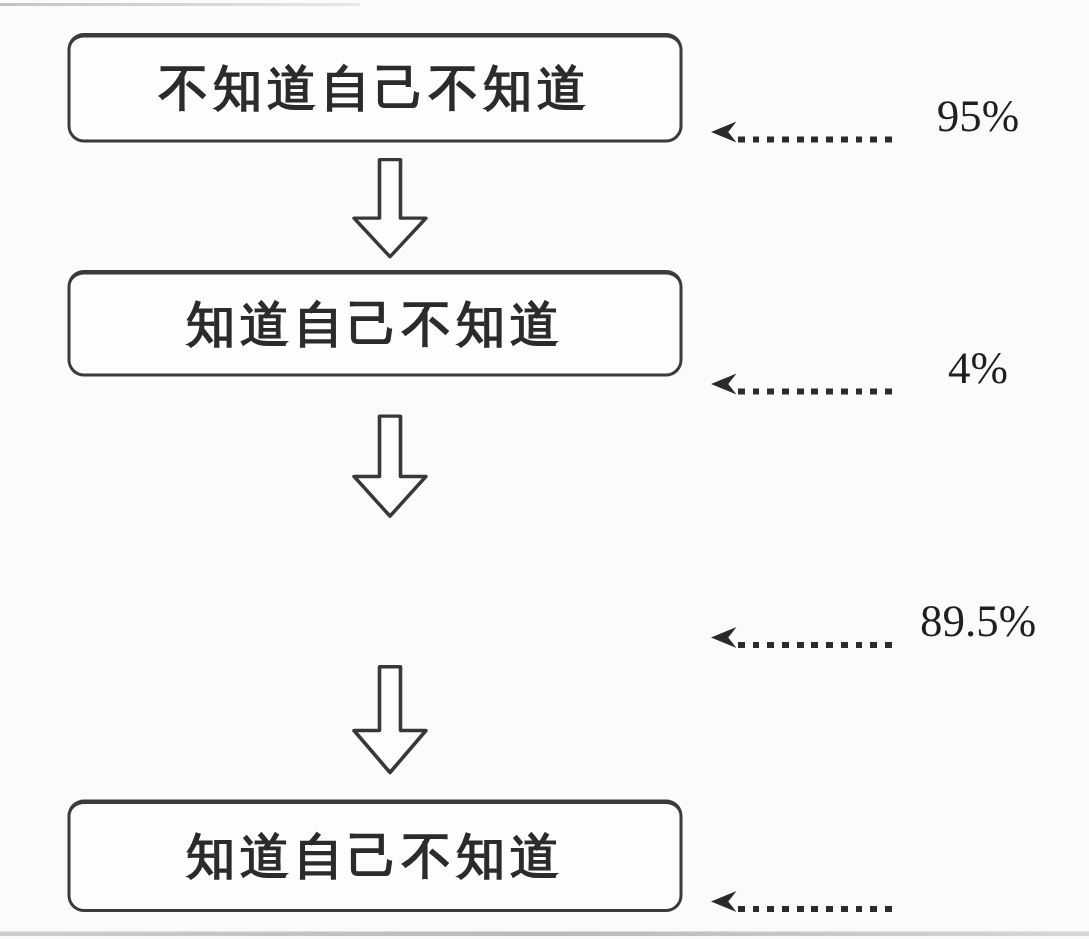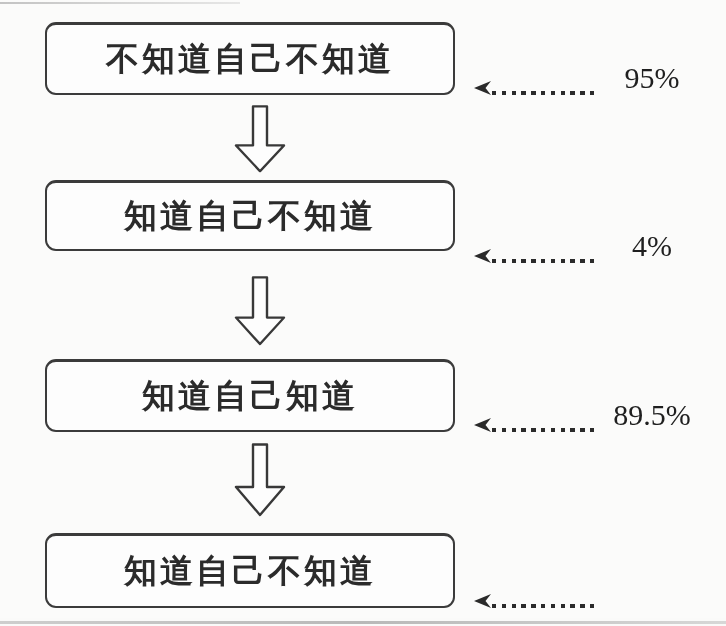--- a/index.html
+++ b/index.html
@@ -107,23 +107,20 @@
     <span class="dots"></span>
     <span class="percent">4%</span>
   </div>
 
   <div class="down-arrow" style="top:276px;height:70px">
     <svg viewBox="0 0 52 74" preserveAspectRatio="none">
       <path d="M19 1.5 L33 1.5 L33 44 L50 44 L26 72 L2 44 L19 44 Z" fill="#fdfdfd" stroke="#383838" stroke-width="2.4" stroke-linejoin="round"></path>
     </svg>
   </div>
 
-  <div class="flow-box" style="top:359px;height:73px">
-    <span class="box-label">知道自己知道</span>
-  </div>
   <div class="connector" style="top:359px;height:73px">
     <span class="arrowhead">
       <svg width="17" height="14" viewBox="0 0 17 14">
           <path d="M0 7 L17 0 L11.5 7 L17 14 Z" fill="#2a2a2a"></path>
         </svg>
     </span>
     <span class="dots"></span>
     <span class="percent">89.5%</span>
   </div>
 

